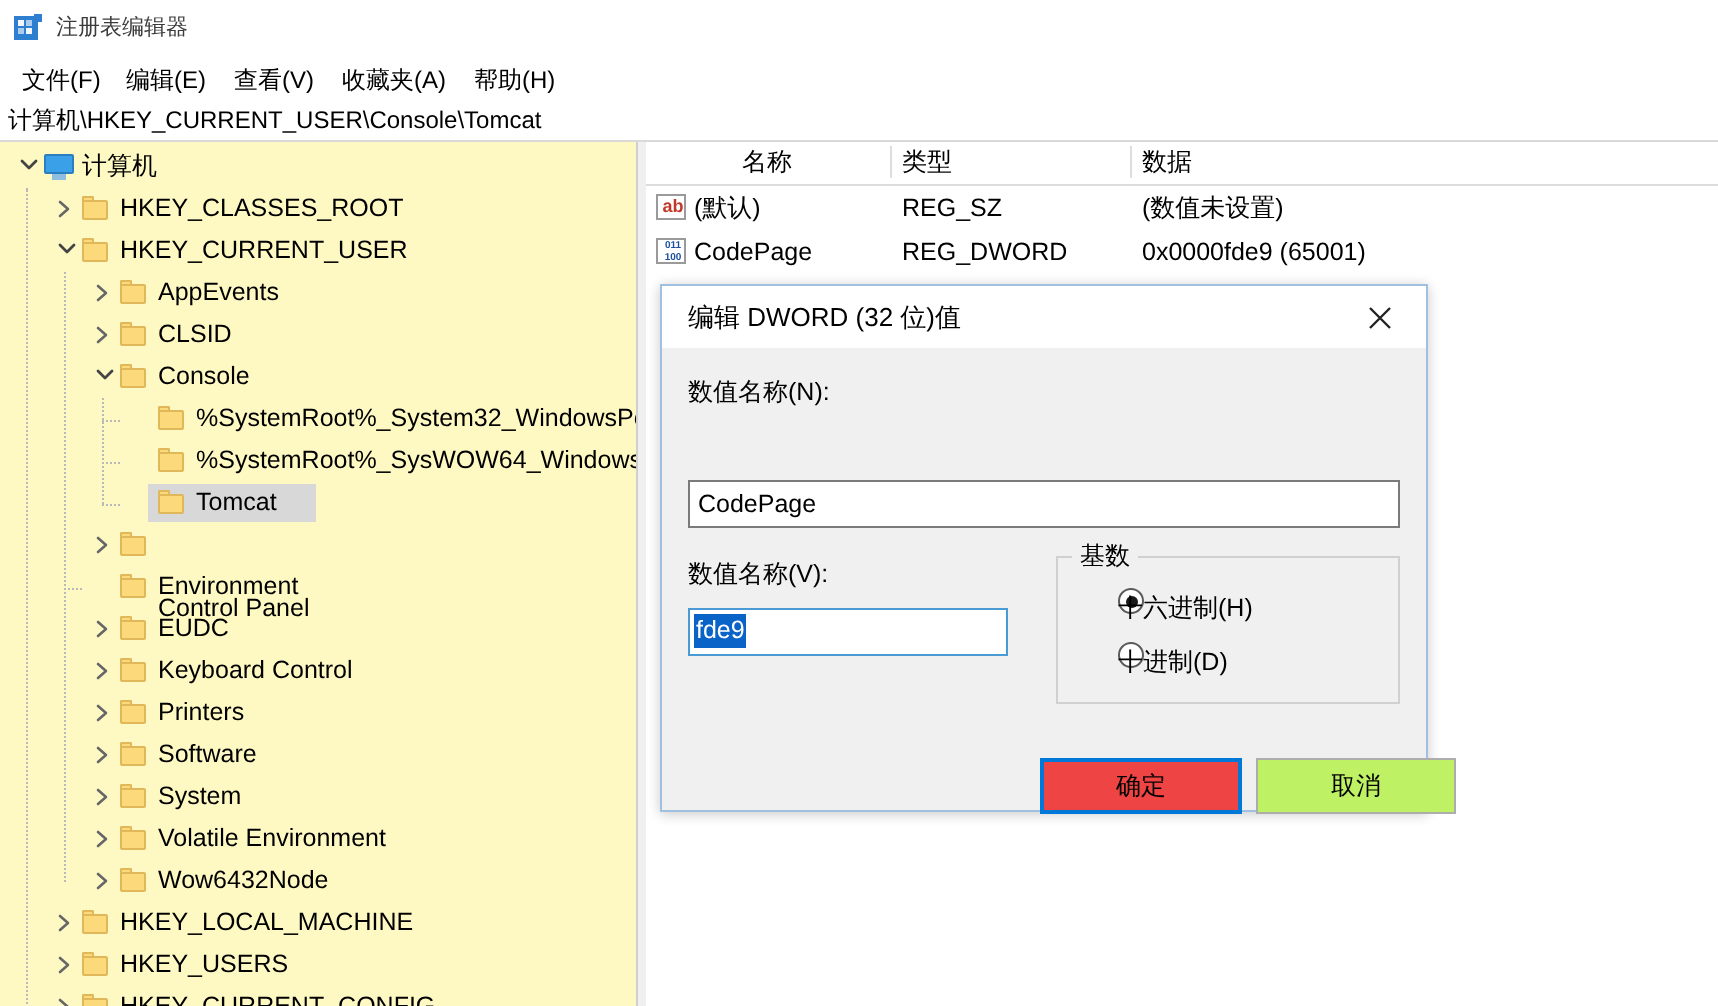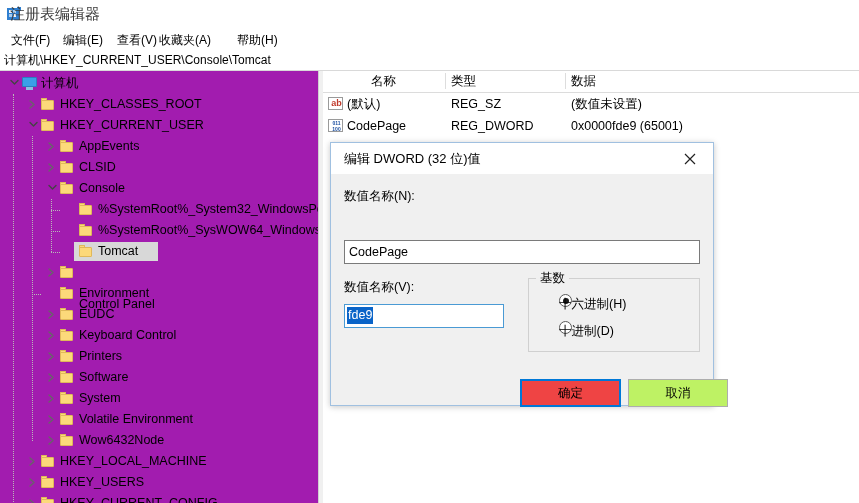--- a/index.html
+++ b/index.html
@@ -8,34 +8,34 @@
     background:#ffffff;
     font-family:"Liberation Sans","DejaVu Sans",sans-serif;
     font-size:12px;color:#000;
     overflow:hidden;position:relative;
     -webkit-font-smoothing:antialiased;
   }
 
   
   #titlebar{position:absolute;left:0;top:0;width:859px;height:28px;background:#ffffff;}
   #app-icon{position:absolute;left:6px;top:6px;width:16px;height:16px;}
-  #app-title{position:absolute;left:10px;top:6px;font-size:15px;color:#3b3b3b;line-height:16px;}
+  #app-title{position:absolute;left:28px;top:6px;font-size:11px;color:#3b3b3b;line-height:16px;}
 
   
   #menubar{position:absolute;left:0;top:28px;width:859px;height:22px;background:#ffffff;}
   .menu-item{position:absolute;top:3px;font-size:12px;color:#000;line-height:16px;padding:1px 3px;cursor:default;}
 
   
   #addressbar{position:absolute;left:0;top:50px;width:859px;height:20px;
     background:#ffffff;border-bottom:1px solid #d9d9d9;}
   #address-text{position:absolute;left:4px;top:2px;font-size:12px;color:#000;line-height:16px;}
 
   
   #tree-pane{position:absolute;left:0;top:71px;width:318px;height:432px;
-    background:#a21caf;overflow:hidden;border-right:1px solid #e3e3e3;}
+    background:#fef9c3;overflow:hidden;border-right:1px solid #e3e3e3;}
   #splitter{position:absolute;left:318px;top:71px;width:4px;height:432px;background:#f0f0f0;
     border-left:1px solid #cfcfcf;border-right:1px solid #cfcfcf;cursor:col-resize;}
   #list-pane{position:absolute;left:323px;top:71px;width:536px;height:432px;background:#ffffff;overflow:hidden;}
 
   
   .tree-row{position:absolute;left:0;height:21px;line-height:21px;white-space:nowrap;font-size:12.5px;}
   .tw{position:absolute;width:16px;height:21px;top:0;}
   .tw svg{position:absolute;left:4px;top:6px;}
   .tlabel{position:absolute;top:0;line-height:21px;font-size:12.5px;color:#000;}
   .tsel{position:absolute;top:1px;height:19px;background:#d8d8d8;}
@@ -122,21 +122,21 @@
       <rect x="11" y="1" width="4" height="4" fill="#2f7fd0"></rect>
     </svg>
   </div>
   <div id="app-title">注册表编辑器</div>
 </div>
 
 <div id="menubar">
     <div class="menu-item" style="left: 8px;">文件(F)</div>
     <div class="menu-item" style="left: 60px;">编辑(E)</div>
     <div class="menu-item" style="left: 114px;">查看(V)</div>
-    <div class="menu-item" style="left: 156px;">收藏夹(A)</div>
+    <div class="menu-item" style="left: 168px;">收藏夹(A)</div>
     <div class="menu-item" style="left: 234px;">帮助(H)</div>
   </div>
 
 <div id="addressbar">
   <div id="address-text">计算机\HKEY_CURRENT_USER\Console\Tomcat</div>
 </div>
 
 <div id="tree-pane">
     <div class="tree-row" style="top: 2px; width: 318px;">
       <div class="tw" style="left: 6px;">

